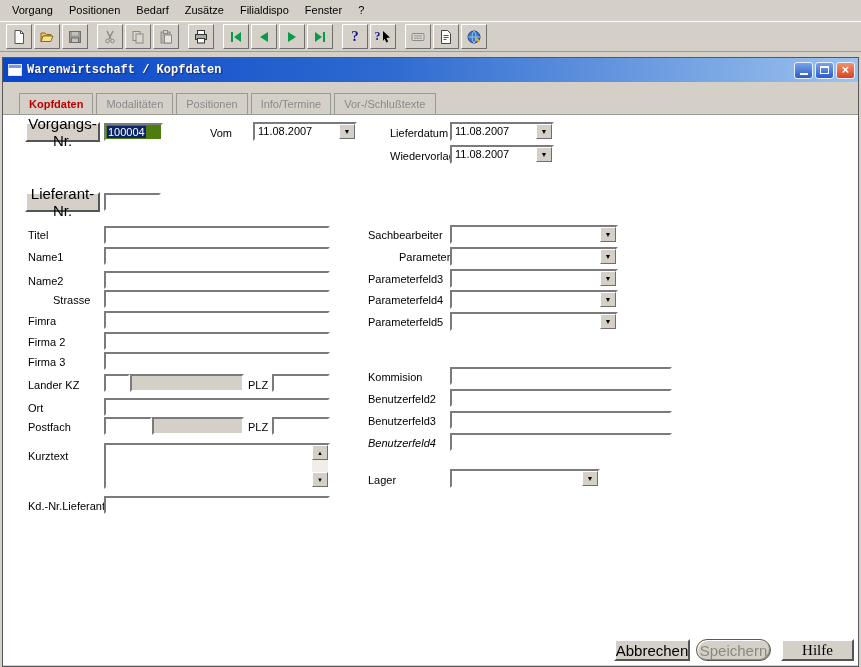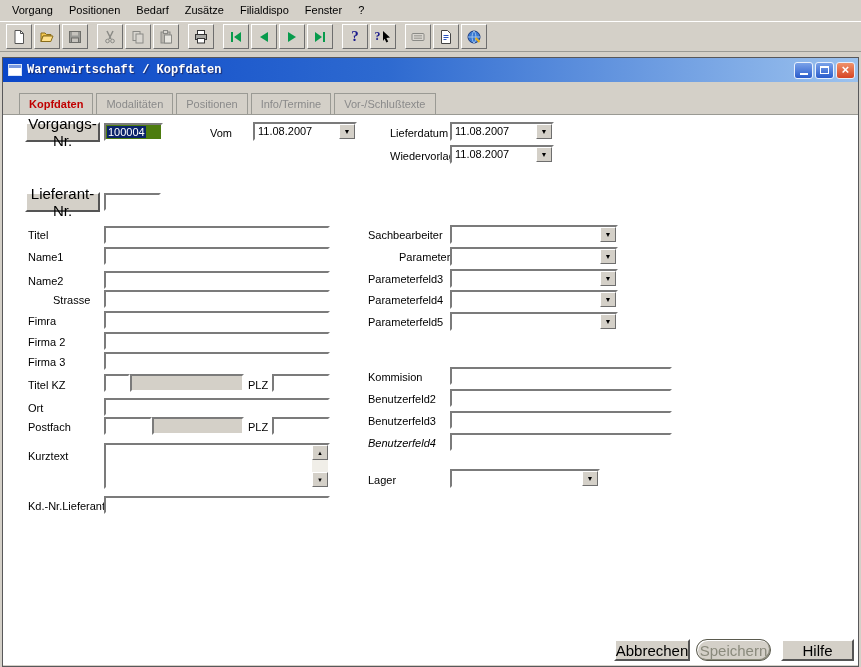--- a/index.html
+++ b/index.html
@@ -276,21 +276,21 @@
 
   <span class="flabel" style="left:28px;top:315px;">Fimra</span>
   <input class="tfield" style="left: 104px; top: 311px; width: 226px;" value="">
 
   <span class="flabel" style="left:28px;top:336px;">Firma 2</span>
   <input class="tfield" style="left: 104px; top: 332px; width: 226px;" value="">
 
   <span class="flabel" style="left:28px;top:356px;">Firma 3</span>
   <input class="tfield" style="left: 104px; top: 352px; width: 226px;" value="">
 
-  <span class="flabel" style="left:28px;top:379px;">Titel KZ</span>
+  <span class="flabel" style="left:28px;top:379px;">Lander KZ</span>
   <input class="tfield" style="left: 104px; top: 374px; width: 26px;" value="">
   <div class="grayfield" style="left:130px;top:374px;width:114px;"></div>
   <span class="flabel" style="left:248px;top:379px;">PLZ</span>
   <input class="tfield" style="left: 272px; top: 374px; width: 58px;" value="">
 
   <span class="flabel" style="left:28px;top:402px;">Ort</span>
   <input class="tfield" style="left: 104px; top: 398px; width: 226px;" value="">
 
   <span class="flabel" style="left:28px;top:421px;">Postfach</span>
   <input class="tfield" style="left: 104px; top: 417px; width: 48px;" value="">
@@ -352,15 +352,15 @@
   <input class="tfield" style="left: 450px; top: 433px; width: 222px;" value="">
 
   <span class="flabel" style="left:368px;top:474px;">Lager</span>
   <div class="combo" style="left:450px;top:469px;width:150px;">
     <span class="combo-text"></span>
     <span class="combo-btn">▼</span>
   </div>
 
   <button class="pushbtn" style="left:614px;top:639px;width:76px;height:22px;">Abbrechen</button>
   <button class="pushbtn disabled" style="left:696px;top:639px;width:75px;height:22px;border-radius:11px;">Speichern</button>
-  <button class="pushbtn" style="left:781px;top:639px;width:73px;height:22px;">Hilfe</button>
+  <button class="pushbtn" style="left:781px;top:639px;width:73px;height:22px;font-family:Liberation Serif, serif;">Hilfe</button>
 
 </div>
 
 </body></html>

